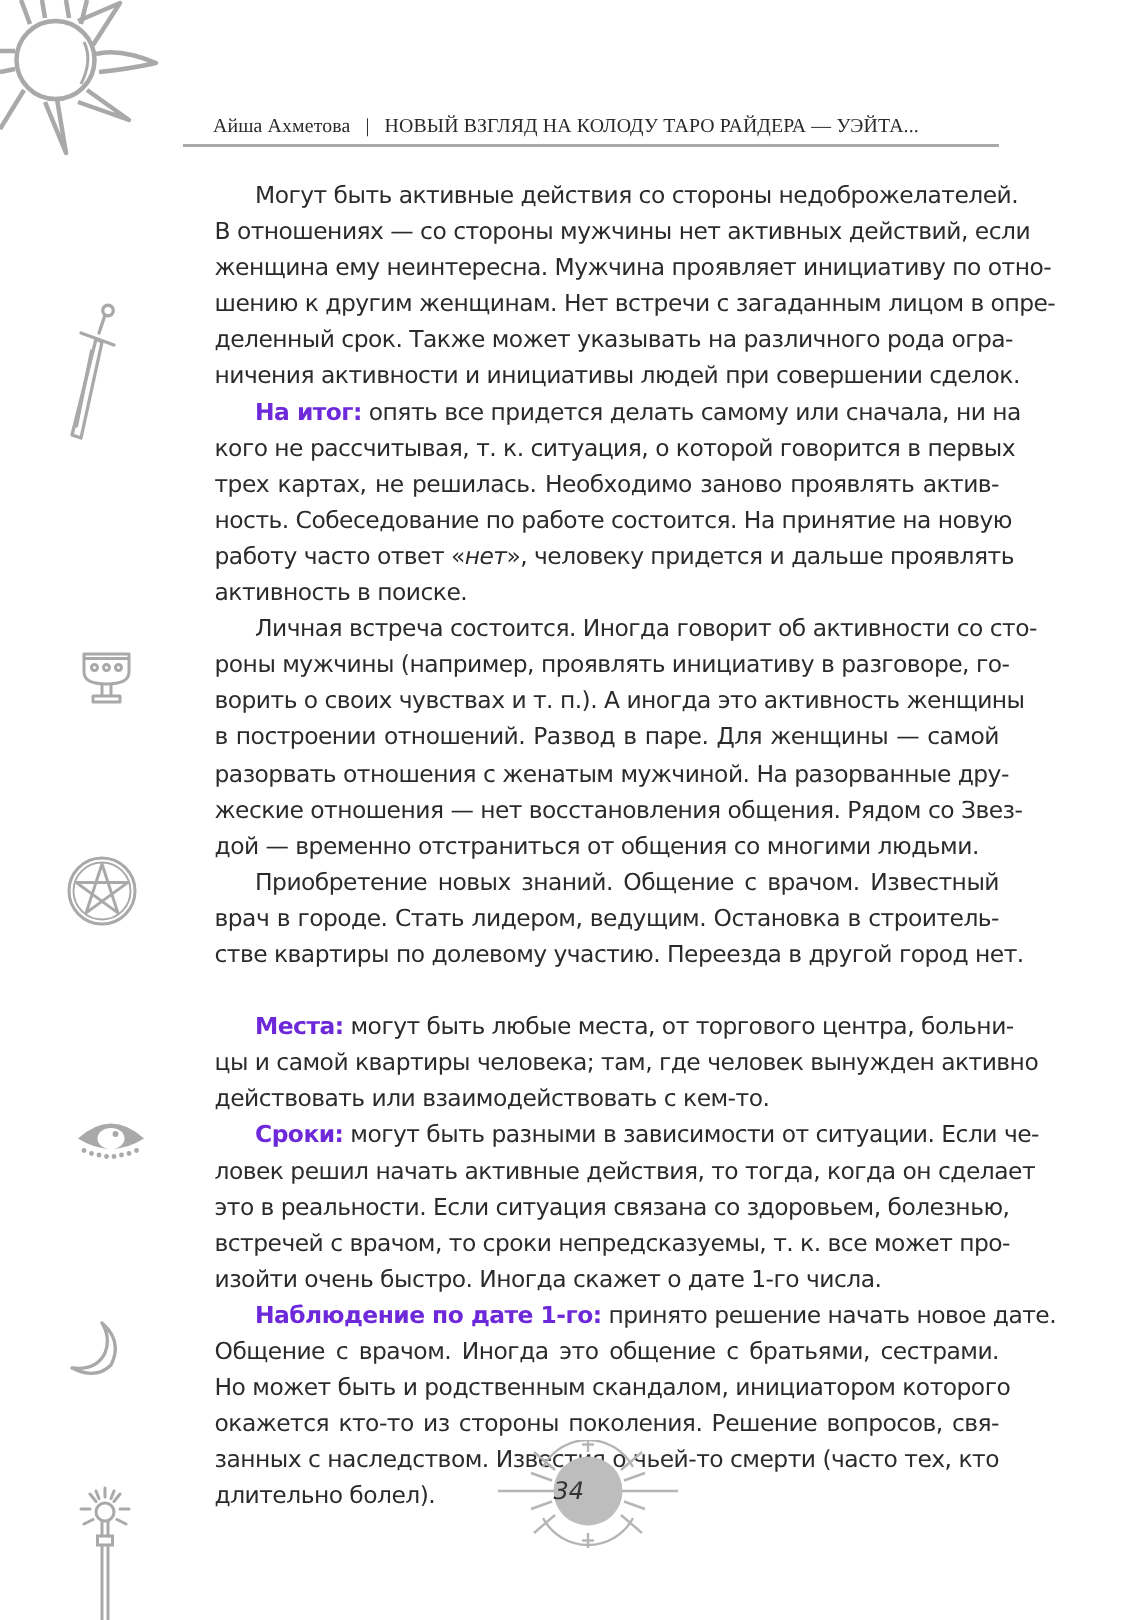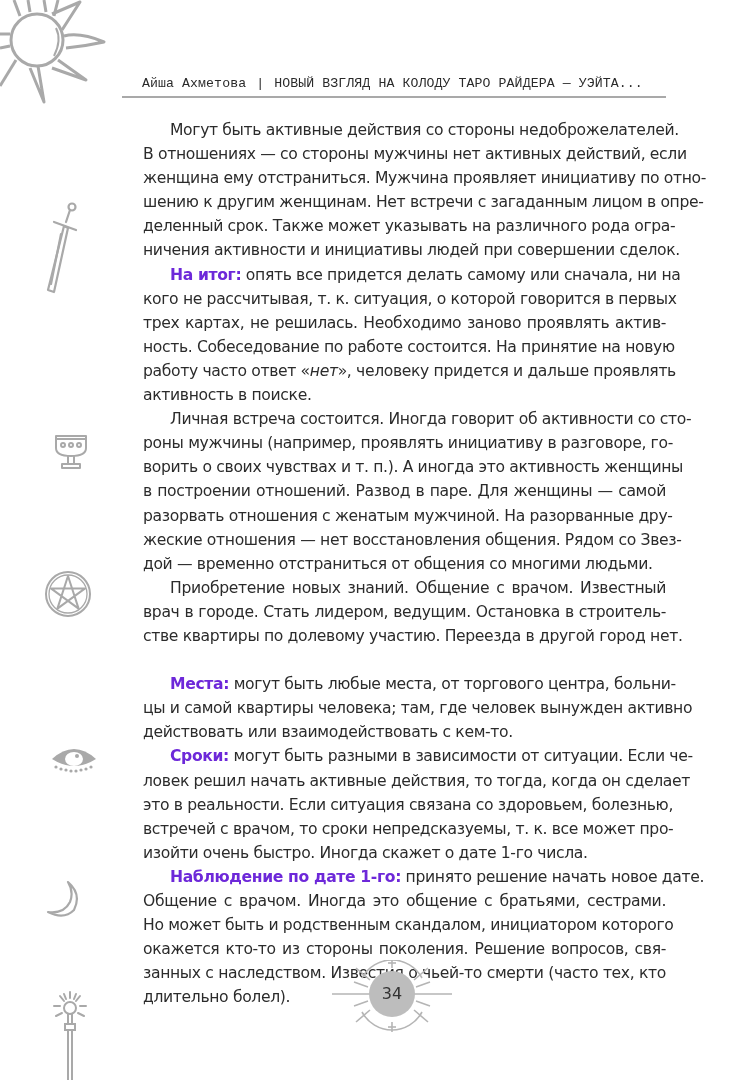--- a/index.html
+++ b/index.html
@@ -2,21 +2,21 @@
 <html><head>
 <meta charset="utf-8">
 <style>
   html, body { margin: 0; padding: 0; background: #ffffff; }
   body { width: 749px; height: 1080px; position: relative; overflow: hidden; }
   .page { position: absolute; left: 0; top: 0; width: 749px; height: 1080px; background: #fff; }
 
   
   .running-head {
     position: absolute; left: 142px; top: 76px; width: 520px;
-    font-family: Liberation Mono, monospace;
+    font-family: Liberation Serif, serif;
     font-size: 13.2px; color: #2a2a2a; white-space: nowrap; letter-spacing: 0.1px;
   }
   .running-head .sep { margin: 0 10px 0 10px; }
   .head-rule { position: absolute; left: 122px; top: 96px; width: 544px; height: 2px; background: #a9a9a9; }
 
   
   .body-text {
     position: absolute; left: 123px; top: 118px; width: 543px;
     font-family: "DejaVu Sans", "Liberation Sans", sans-serif;
     font-size: 15.6px; line-height: 24.1px; color: #2b2b2b;
@@ -30,21 +30,21 @@
   .blank { display: block; height: 24.1px; }
   b, .bold { font-weight: bold; color: #6d28d9; }
   .it { font-style: italic; }
 
   
   .icon { position: absolute; }
   .page-num-wrap { position: absolute; left: 332px; top: 960px; width: 120px; height: 72px; }
   .page-num {
     position: absolute; left: 37px; top: 11px; width: 46px; height: 46px; border-radius: 50%;
     background: #bdbdbd; color: #333; font-family: "DejaVu Sans", sans-serif; font-size: 16px;
-    text-align: center; line-height: 46px;
+    text-align: left; line-height: 46px; font-style: italic;
   }
 </style>
 </head>
 <body>
 
 <div class="page">
 
   <svg class="icon" style="left:0;top:0" width="112" height="108" viewBox="0 0 112 108">
     <g fill="none" stroke="#a9a9a9" stroke-width="3" stroke-linejoin="round">
       <circle cx="37" cy="40" r="26"></circle>
@@ -62,21 +62,21 @@
   <div class="running-head">
     <span>Айша Ахметова</span><span class="sep">|</span><span>НОВЫЙ ВЗГЛЯД НА КОЛОДУ ТАРО РАЙДЕРА — УЭЙТА...</span>
   </div>
   <div class="head-rule"></div>
 
   <div class="body-text">
 
     <div>
       <span class="line indent">Могут быть активные действия со стороны недоброжелателей.</span>
       <span class="line">В отношениях — со стороны мужчины нет активных действий, если</span>
-      <span class="line">женщина ему отстраниться. Мужчина проявляет инициативу по отно-</span>
+      <span class="line">женщина ему неинтересна. Мужчина проявляет инициативу по отно-</span>
       <span class="line">шению к другим женщинам. Нет встречи с загаданным лицом в опре-</span>
       <span class="line">деленный срок. Также может указывать на различного рода огра-</span>
       <span class="line last">ничения активности и инициативы людей при совершении сделок.</span>
     </div>
 
     <div>
       <span class="line indent"><b>На итог:</b><span> опять все придется делать самому или сначала, ни на</span></span>
       <span class="line">кого не рассчитывая, т. к. ситуация, о которой говорится в первых</span>
       <span class="line">трех картах, не решилась. Необходимо заново проявлять актив-</span>
       <span class="line">ность. Собеседование по работе состоится. На принятие на новую</span>

